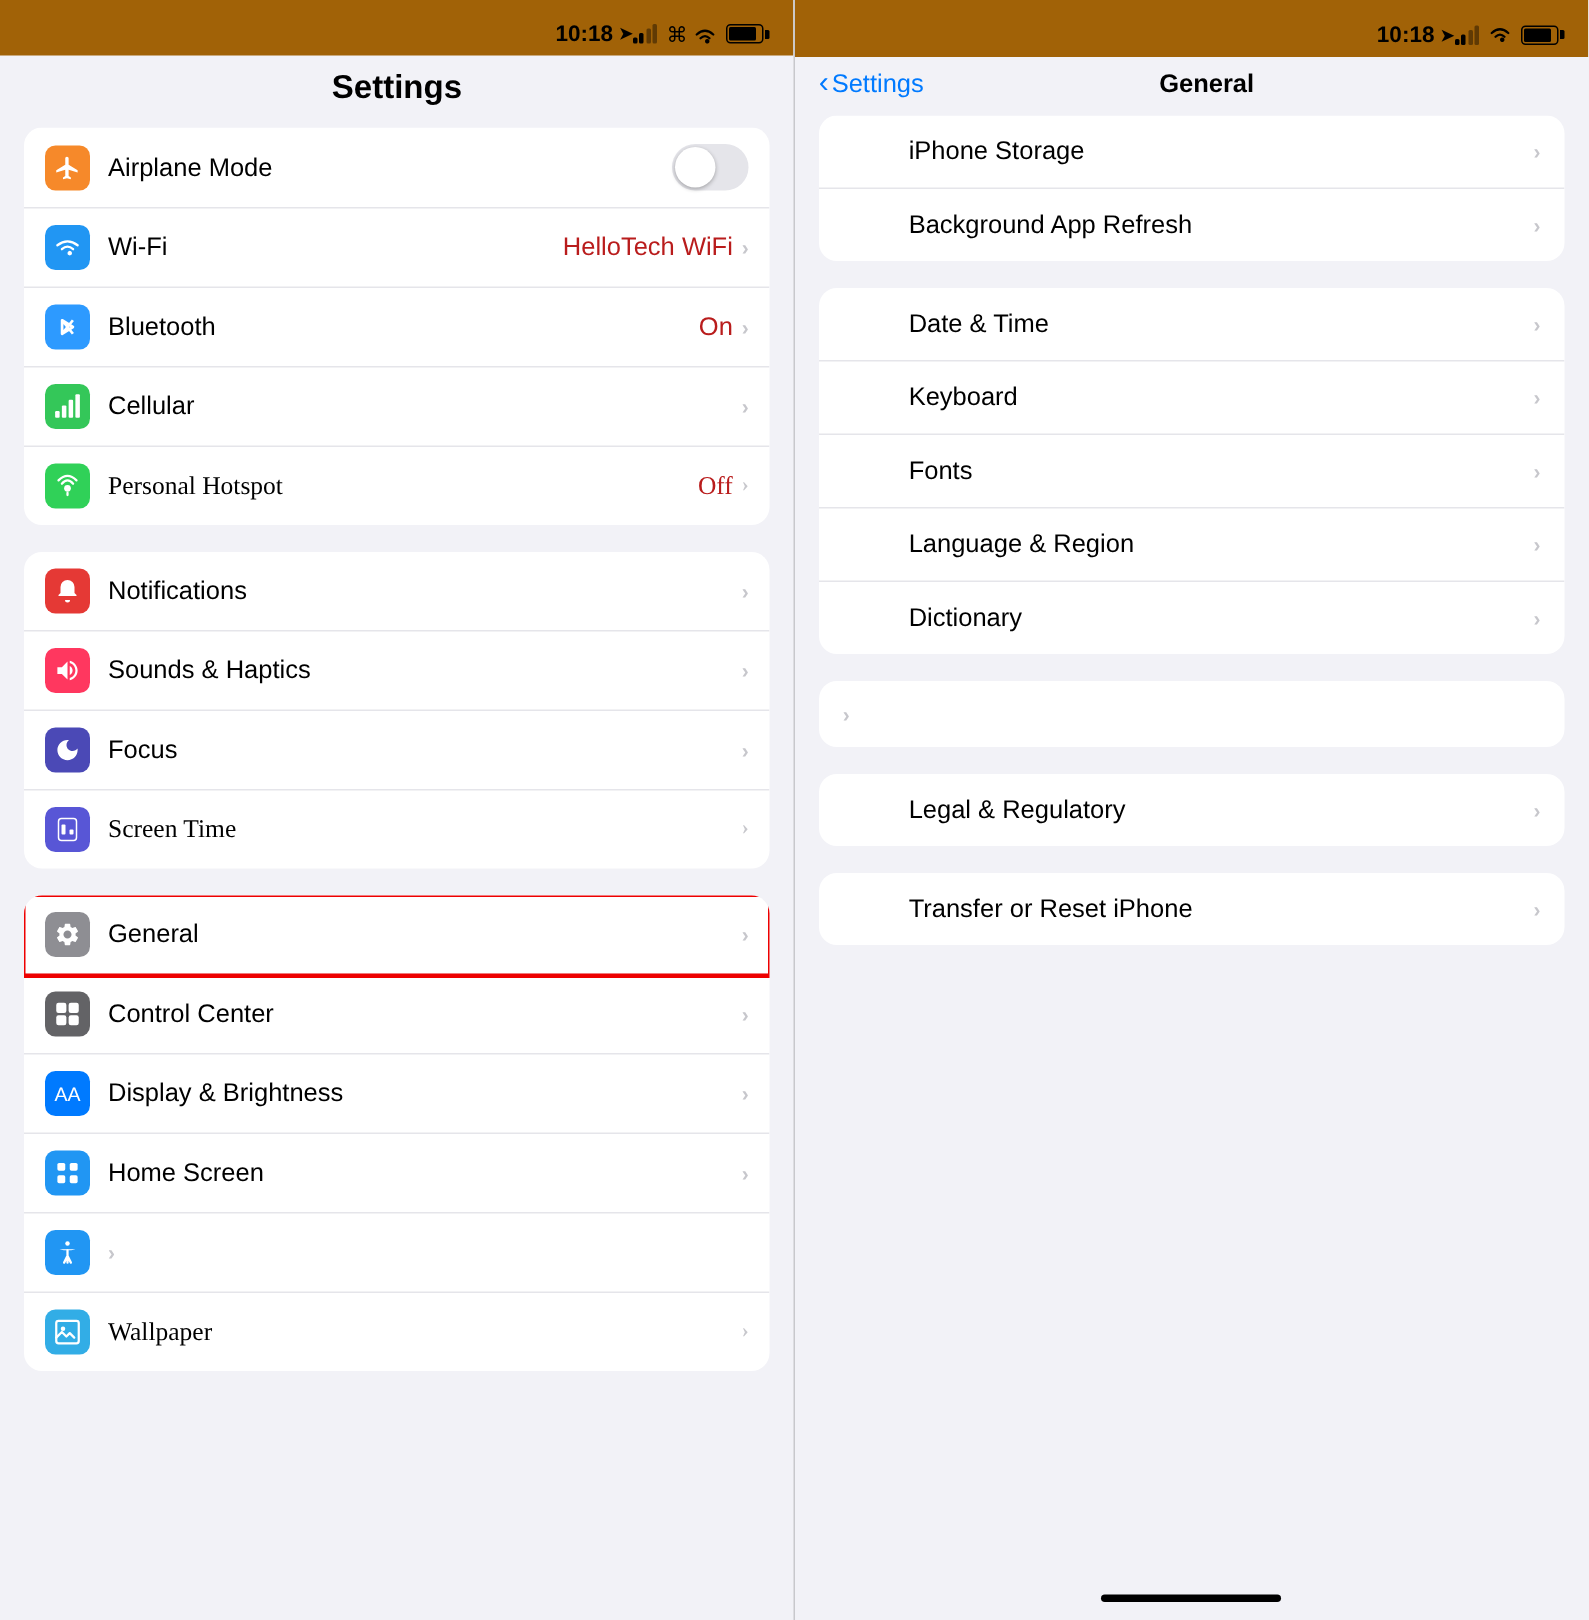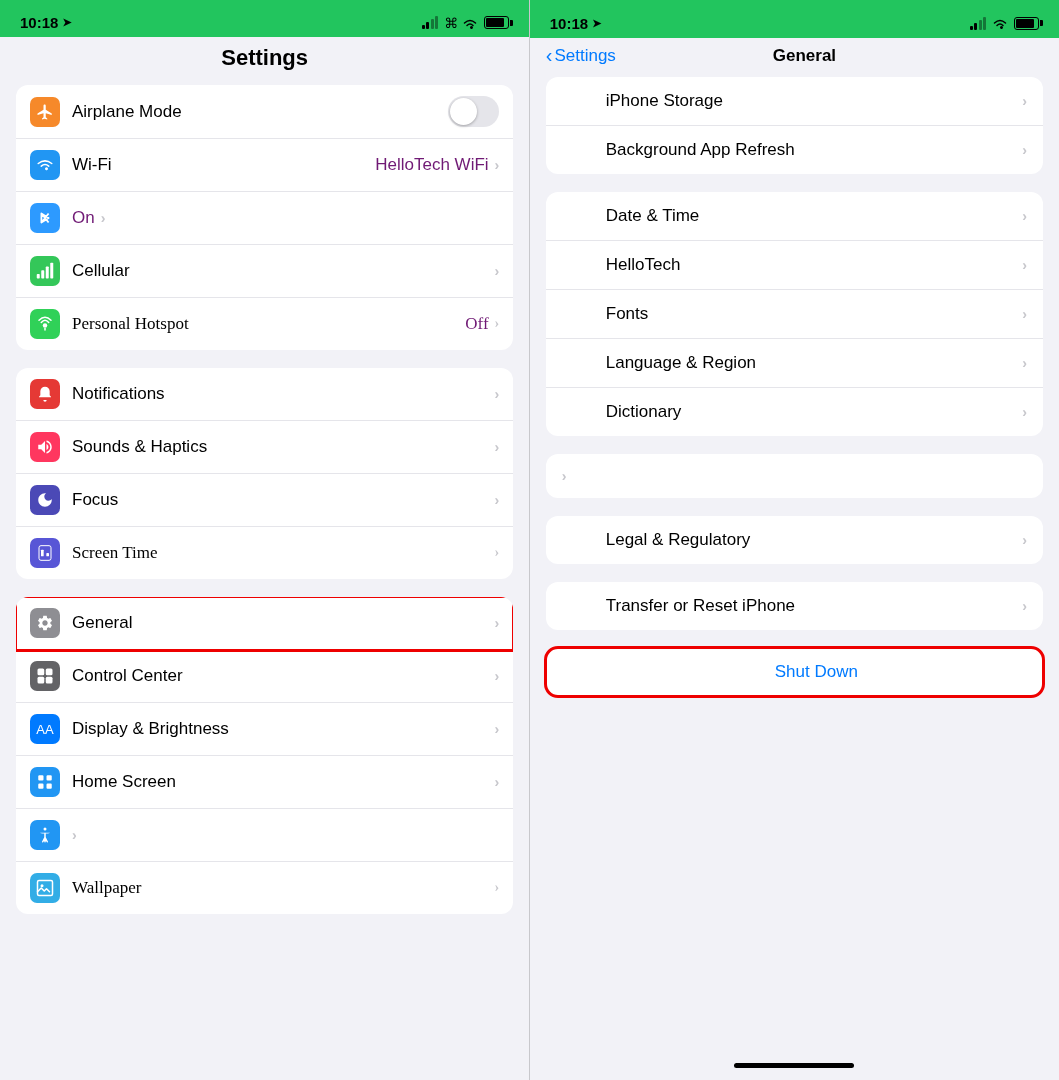--- a/index.html
+++ b/index.html
@@ -17,24 +17,24 @@
       width: 529.5px;
       height: 1080px;
       background: #f2f2f7;
       display: flex;
       flex-direction: column;
       overflow: hidden;
     }
 
     .status-bar {
       display: flex;
-      justify-content: space-between;
+      justify-content: flex-end;
       align-items: center;
       padding: 14px 20px 6px 20px;
-      background: #22c55e;
+      background: #a16207;
     }
     .status-time {
       font-size: 15px;
       font-weight: 600;
       color: #000;
       display: flex;
       align-items: center;
       gap: 4px;
     }
     .status-icons {
@@ -144,21 +144,21 @@
     .icon-blue-bright { background: #007aff; }
 
     .row-label {
       flex: 1;
       font-size: 17px;
       color: #000;
     }
 
     .row-value {
       font-size: 17px;
-      color: #701a75;
+      color: #b91c1c;
       margin-right: 6px;
     }
 
     .row-chevron {
       color: #c7c7cc;
       font-size: 14px;
       font-weight: 600;
     }
 
     .toggle-switch {
@@ -318,20 +318,21 @@
         <span class="row-value">HelloTech WiFi</span>
         <span class="row-chevron">›</span>
       </div>
 
       <div class="settings-row">
         <div class="row-icon icon-blue-mid">
           <svg width="12" height="18" viewBox="0 0 12 20" fill="white">
             <path d="M2 5l8 5-8 5V5zm0 0l8 10M2 15l8-10" stroke="white" stroke-width="2" fill="none" stroke-linejoin="round"></path>
           </svg>
         </div>
+        <span class="row-label">Bluetooth</span>
         <span class="row-value">On</span>
         <span class="row-chevron">›</span>
       </div>
 
       <div class="settings-row">
         <div class="row-icon icon-green">
           <svg width="18" height="18" viewBox="0 0 24 24" fill="white">
             <rect x="1" y="16" width="4" height="6" rx="1"></rect>
             <rect x="7" y="11" width="4" height="11" rx="1"></rect>
             <rect x="13" y="6" width="4" height="16" rx="1"></rect>
@@ -526,21 +527,21 @@
         <span class="row-chevron">›</span>
       </div>
     </div>
 
     <div class="right-group">
       <div class="right-row">
         <span class="right-row-label">Date &amp; Time</span>
         <span class="row-chevron">›</span>
       </div>
       <div class="right-row">
-        <span class="right-row-label">HelloTech</span>
+        <span class="right-row-label">Keyboard</span>
         <span class="row-chevron">›</span>
       </div>
       <div class="right-row">
         <span class="right-row-label">Fonts</span>
         <span class="row-chevron">›</span>
       </div>
       <div class="right-row">
         <span class="right-row-label">Language &amp; Region</span>
         <span class="row-chevron">›</span>
       </div>
@@ -563,24 +564,19 @@
       </div>
     </div>
 
     <div class="right-group">
       <div class="right-row">
         <span class="right-row-label">Transfer or Reset iPhone</span>
         <span class="row-chevron">›</span>
       </div>
     </div>
 
-    <div class="right-group" style="outline: 3px solid #e00; outline-offset: -1px;">
-      <div class="right-row">
-        <span class="right-row-label blue">Shut Down</span>
-      </div>
-    </div>
 
   </div>
 
   <div class="home-indicator">
     <div class="home-bar"></div>
   </div>
 </div>
 
 </body></html>

